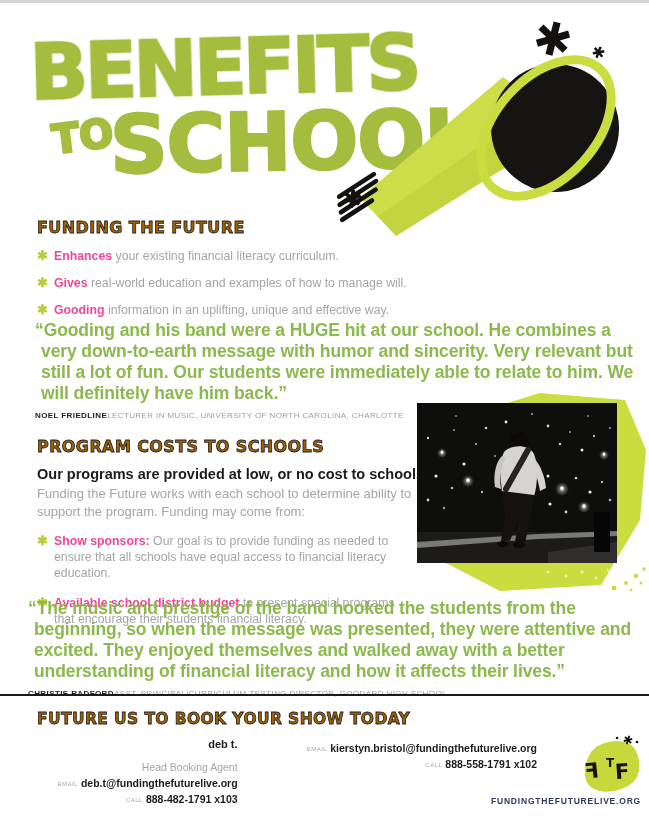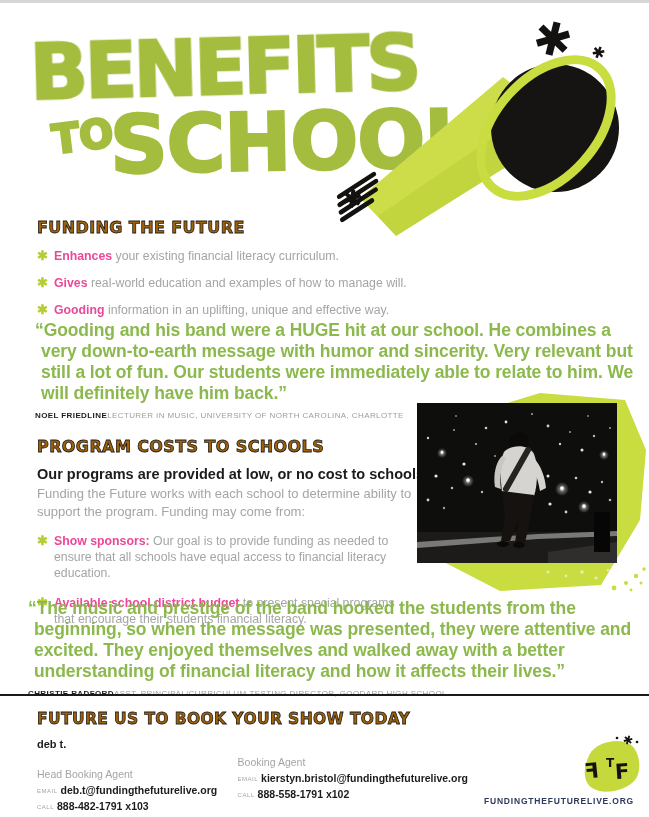--- a/index.html
+++ b/index.html
@@ -32,31 +32,31 @@
   .attr{margin-top:7px;font-size:8px;letter-spacing:0.4px;}
   .attr .nm{font-weight:bold;color:#1d1b1c;text-align:right;}
   .attr .rl{color:#9d9d9d;margin-left:0;}
 
   
   .intro-bold{margin:10px 0 3px 0;font-size:14.5px;font-weight:bold;color:#1d1b1c;}
   .intro-bold .ul{}
   .gray-p{margin:0;width:392px;font-size:13px;line-height:1.4;color:#a5a5a5;}
 
   
-  .contact-cols{display:flex;margin-top:10px;}
+  .contact-cols{display:flex;margin-top:10px;text-align:right;}
   .ccol{width:201px;}
   .ccol.c2{width:300px;}
   .cname{font-size:11px;font-weight:bold;color:#1d1b1c;}
-  .crole{font-size:10.5px;color:#a5a5a5;margin-top:18px;}
+  .crole{font-size:10.5px;color:#a5a5a5;margin-top:11px;}
   .crow{margin-top:4px;font-size:10.5px;color:#1d1b1c;}
   .clabel{font-size:6px;color:#a5a5a5;letter-spacing:0.5px;margin-right:3px;vertical-align:1px;}
   .cval{font-weight:bold;color:#1d1b1c;text-decoration:none;}
 
   .divider{left:0;top:694px;width:649px;height:2px;background:#1a1a1a;}
-  .footer-url{right:15px;top:796px;font-size:8.5px;font-weight:bold;letter-spacing:0.8px;color:#2e3a5c;}
+  .footer-url{right:8px;top:796px;font-size:8.5px;font-weight:bold;letter-spacing:0.8px;color:#2e3a5c;}
 </style>
 </head>
 <body>
 
 <div class="abs top-strip"></div>
 
 <svg class="abs" style="left:330px;top:0;z-index:1;" width="319" height="250" viewBox="0 0 319 250">
 
   <polygon points="30,198 173,77 238,128 66,236" fill="#cddd4a"></polygon>
   <polygon points="48,216 200,112 238,128 66,236" fill="#b9cc35" opacity="0.55"></polygon>
@@ -234,21 +234,20 @@
       <div class="cname">deb t.</div>
       <div class="crole">Head Booking Agent</div>
       <div class="crow">
         <span class="clabel">EMAIL</span><a class="cval" href="#">deb.t@fundingthefuturelive.org</a>
       </div>
       <div class="crow">
         <span class="clabel">CALL</span><span class="cval">888-482-1791 x103</span>
       </div>
     </div>
     <div class="ccol c2">
-      <div class="crole">Booking Agent</div>
       <div class="crow">
         <span class="clabel">EMAIL</span><a class="cval" href="#">kierstyn.bristol@fundingthefuturelive.org</a>
       </div>
       <div class="crow">
         <span class="clabel">CALL</span><span class="cval">888-558-1791 x102</span>
       </div>
     </div>
   </div>
 </section>
 

